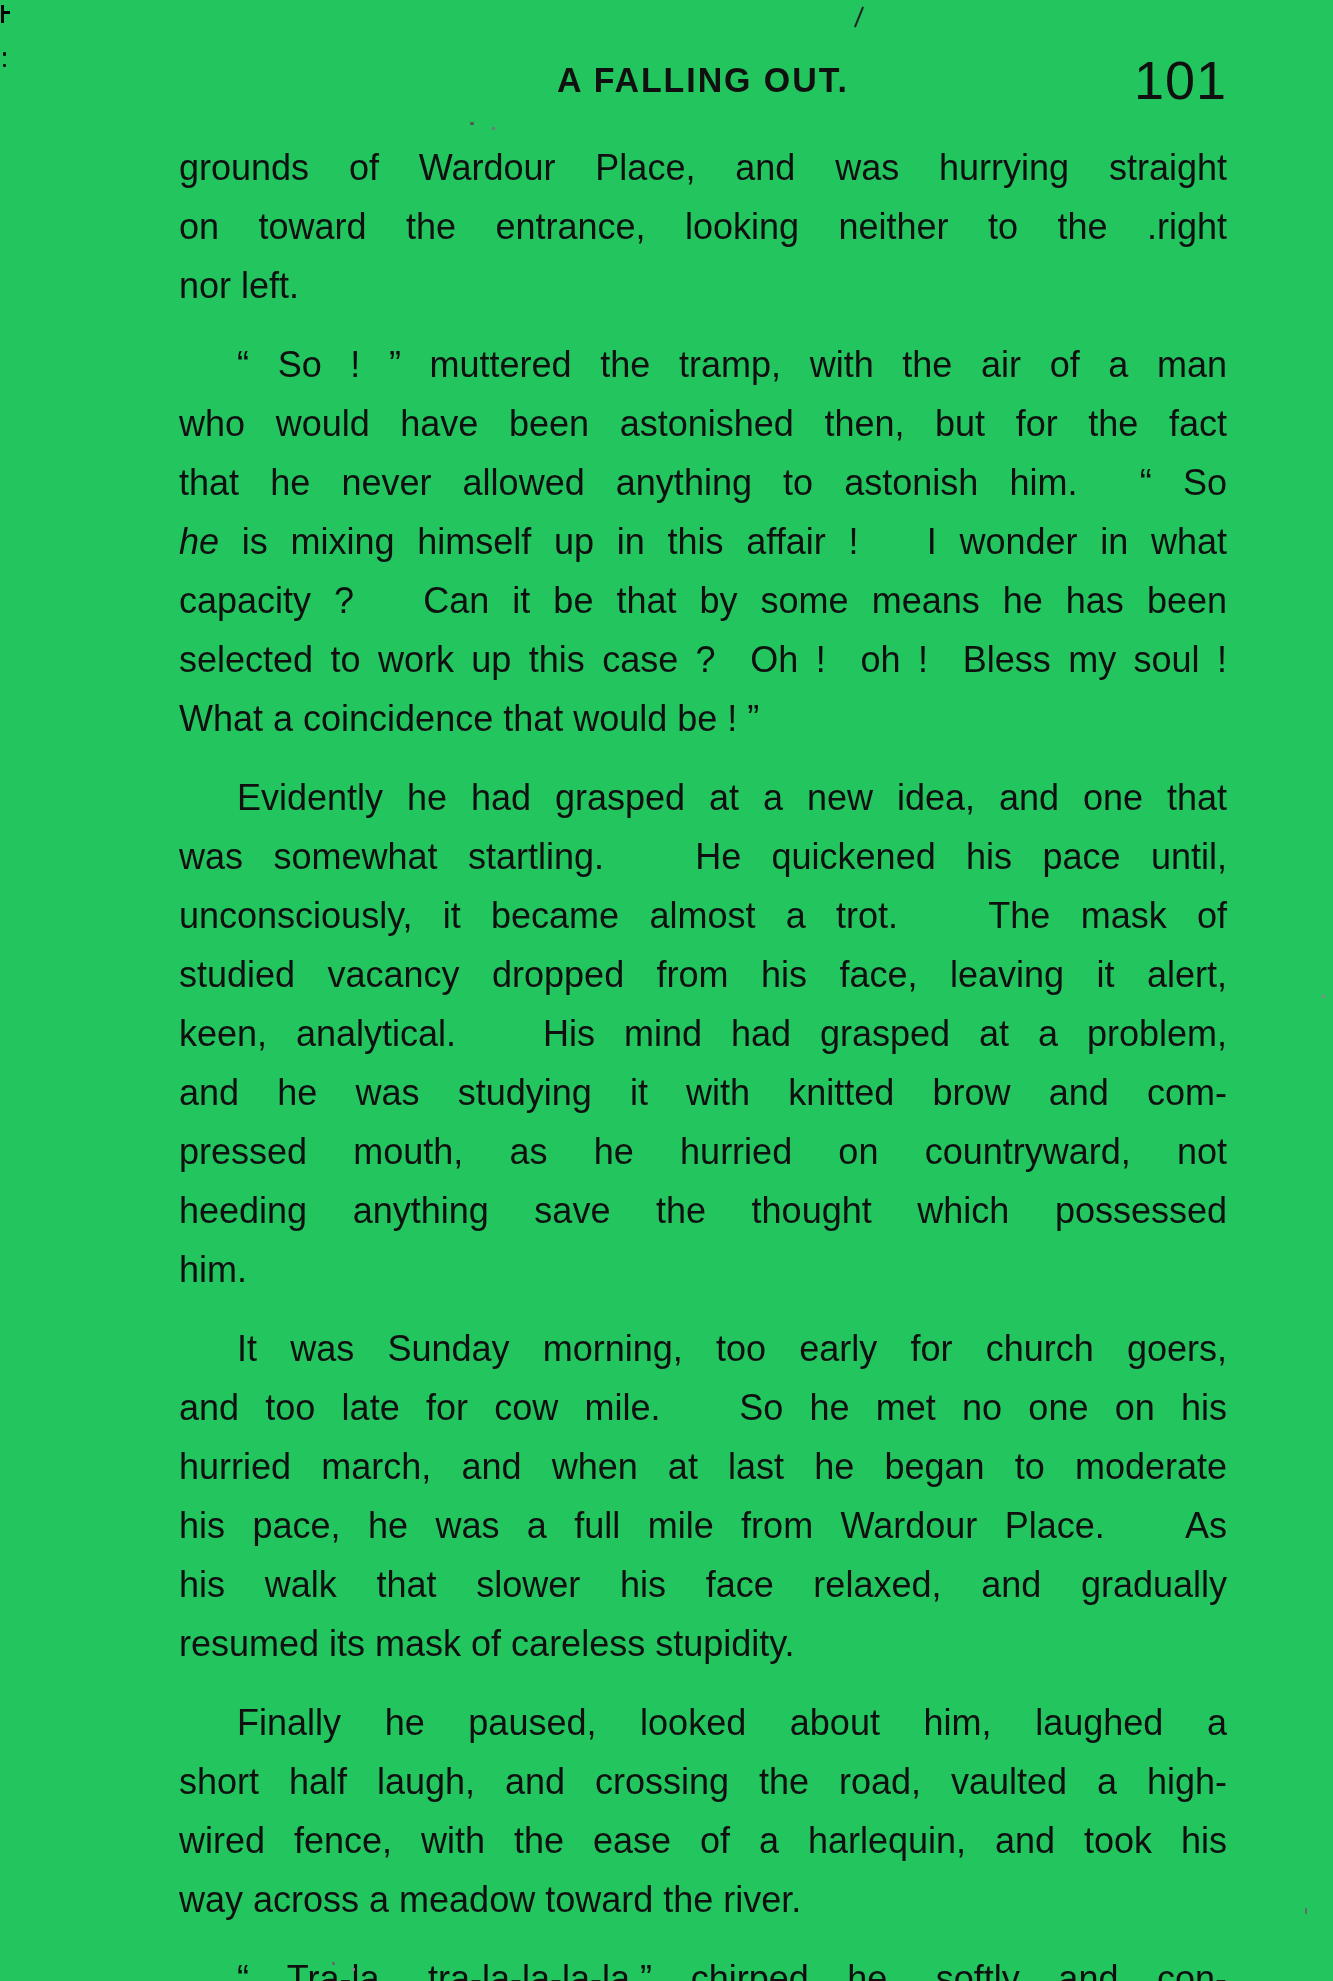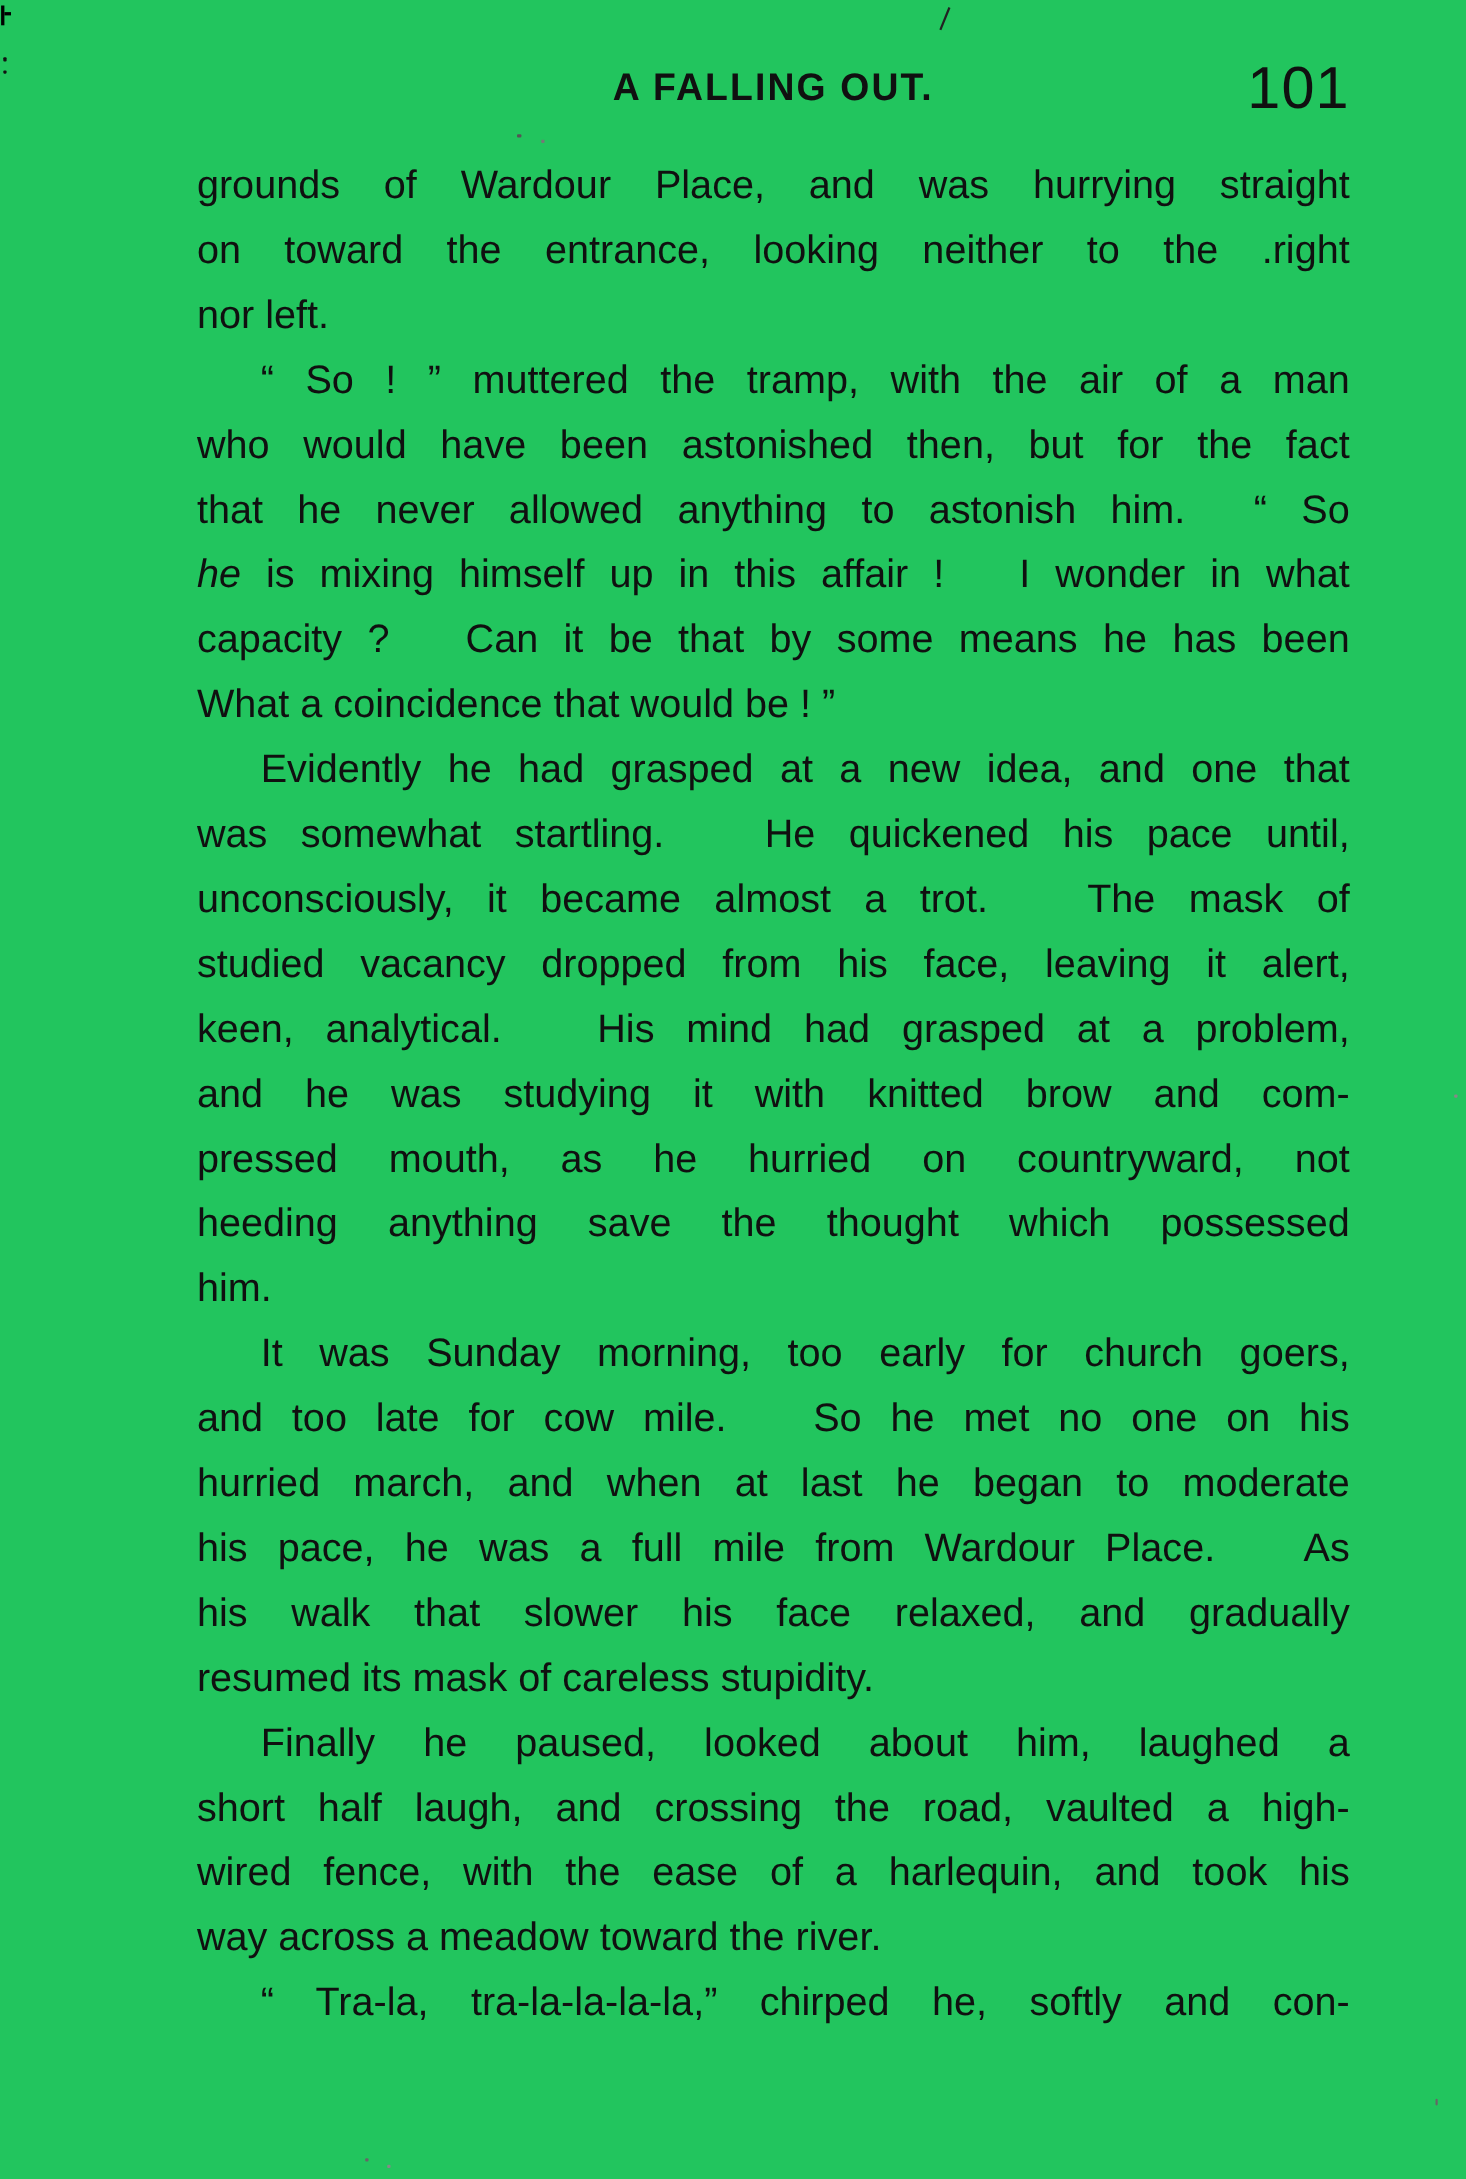--- a/index.html
+++ b/index.html
@@ -49,21 +49,21 @@
     font-size: 36px;
     line-height: 59px;
     font-weight: 400;
   }
   .line {
     text-align: justify;
     text-align-last: justify;
     white-space: pre-wrap;
   }
   .line.end { text-align-last: left; }
-  .line.ind { padding-left: 58px; }
+  .line.ind { padding-left: 58px; margin-top: 20px; }
   .it { font-style: italic; }
   
   .speck { position: absolute; background: #111; border-radius: 1px; }
   .mark-corner { position: absolute; left: 1px; top: 5px; width: 3px; height: 18px; background: #000; }
   .mark-corner::after {
     content: ""; position: absolute; left: 3px; top: 6px; width: 6px; height: 3px; background: #000;
   }
   .mark-tick {
     position: absolute; left: 858px; top: 6px; width: 2px; height: 22px;
     background: #222; transform: rotate(22deg);
@@ -86,20 +86,21 @@
       <div class="line">on toward the entrance, looking neither to the .right</div>
       <div class="line end">nor left.</div>
     </div>
 
     <div>
       <div class="line ind">“ So ! ” muttered the tramp, with the air of a man</div>
       <div class="line">who would have been astonished then, but for the fact</div>
       <div class="line">that he never allowed anything to astonish him.  “ So</div>
       <div class="line"><span class="it">he</span><span> is mixing himself up in this affair !   I wonder in what</span></div>
       <div class="line">capacity ?   Can it be that by some means he has been</div>
+      <div class="line">selected to work up this case ?  Oh !  oh !  Bless my soul !</div>
       <div class="line end">What a coincidence that would be ! ”</div>
     </div>
 
     <div>
       <div class="line ind">Evidently he had grasped at a new idea, and one that</div>
       <div class="line">was somewhat startling.   He quickened his pace until,</div>
       <div class="line">unconsciously, it became almost a trot.   The mask of</div>
       <div class="line">studied vacancy dropped from his face, leaving it alert,</div>
       <div class="line">keen, analytical.   His mind had grasped at a problem,</div>
       <div class="line">and he was studying it with knitted brow and com-</div>

